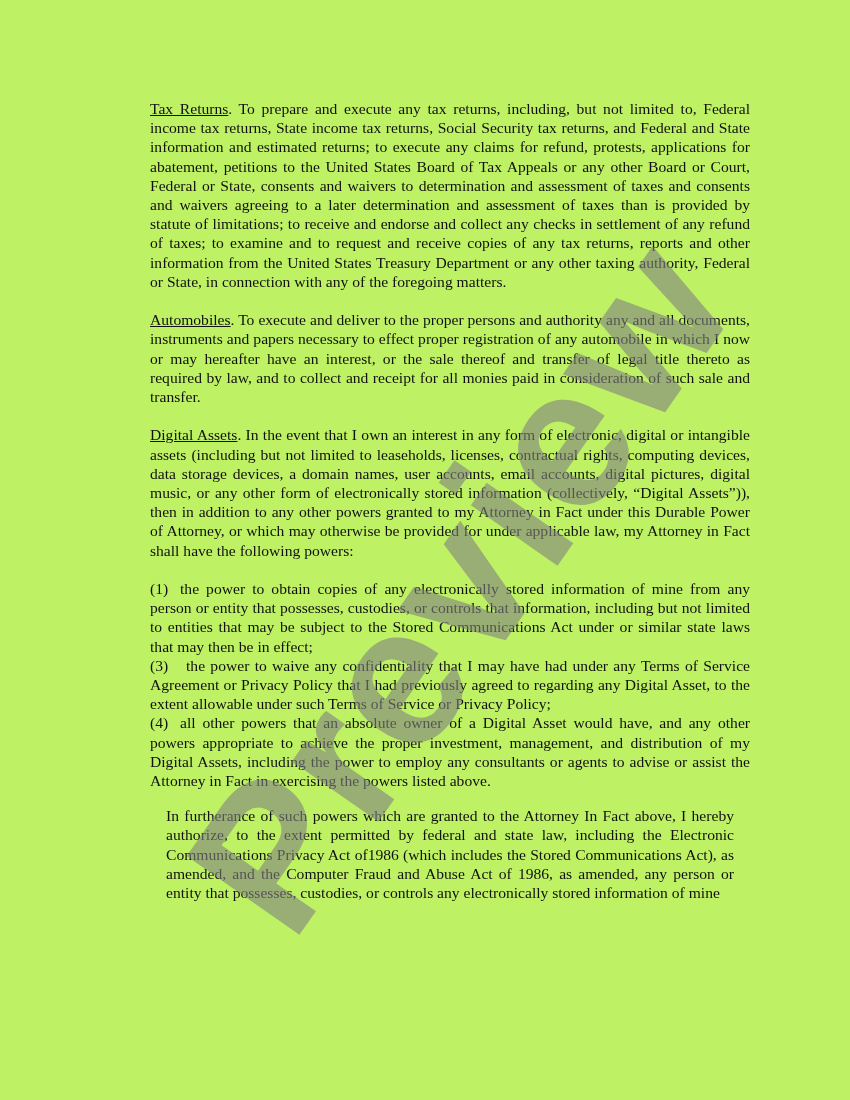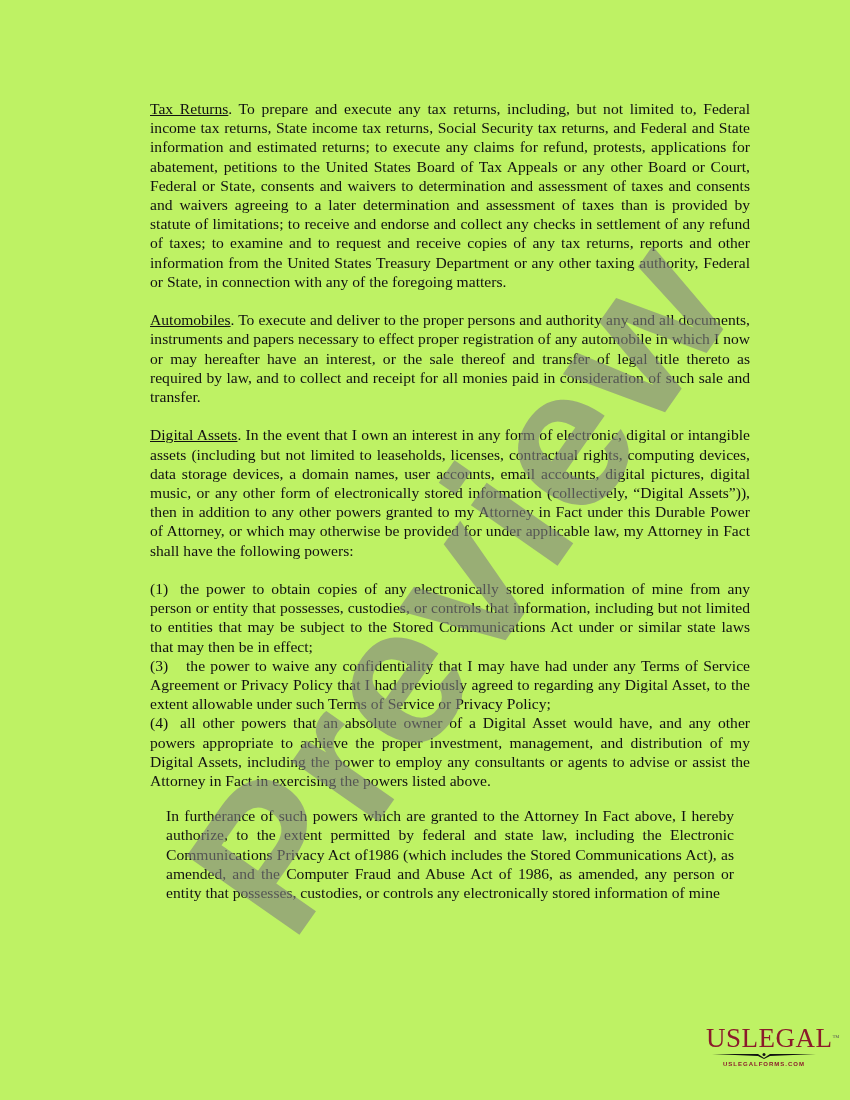--- a/index.html
+++ b/index.html
@@ -44,24 +44,14 @@
 
     <p class="list-item"><span class="num">(1)</span><span>the power to obtain copies of any electronically stored information of mine from any person or entity that possesses, custodies, or controls that information, including but not limited to entities that may be subject to the Stored Communications Act under or similar state laws that may then be in effect;</span></p>
     <p class="list-item"><span class="num" style="width:36px">(3)</span><span>the power to waive any confidentiality that I may have had under any Terms of Service Agreement or Privacy Policy that I had previously agreed to regarding any Digital Asset, to the extent allowable under such Terms of Service or Privacy Policy;</span></p>
     <p class="list-item para"><span class="num">(4)</span><span>all other powers that an absolute owner of a Digital Asset would have, and any other powers appropriate to achieve the proper investment, management, and distribution of my Digital Assets, including the power to employ any consultants or agents to advise or assist the Attorney in Fact in exercising the powers listed above.</span></p>
 
     <p class="para tight">In furtherance of such powers which are granted to the Attorney In Fact above, I hereby authorize, to the extent permitted by federal and state law, including the Electronic Communications Privacy Act of1986 (which includes the Stored Communications Act), as amended, and the Computer Fraud and Abuse Act of 1986, as amended, any person or entity that possesses, custodies, or controls any electronically stored information of mine</p>
   </div>
 
   <div class="watermark">Preview</div>
 
-  <div class="logo">
-    <div class="logo-main"><span>USLEGAL</span><span class="tm">™</span></div>
-    <div class="logo-wing">
-      <svg width="104" height="6" viewBox="0 0 104 6">
-        <path d="M0 1 L46 1 L52 5 L58 1 L104 1 L58 3 L52 6 L46 3 Z" fill="#111"></path>
-        <circle cx="52" cy="1.5" r="1.5" fill="#111"></circle>
-      </svg>
-    </div>
-    <div class="logo-url">USLEGALFORMS.COM</div>
-  </div>
 
 </div>
 
 </body></html>

